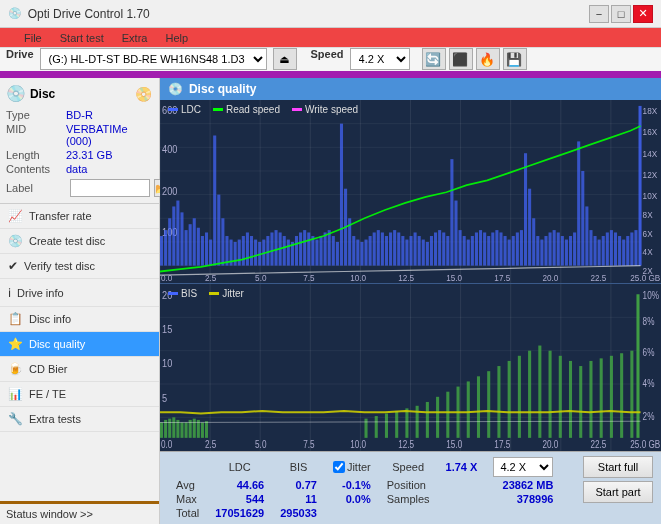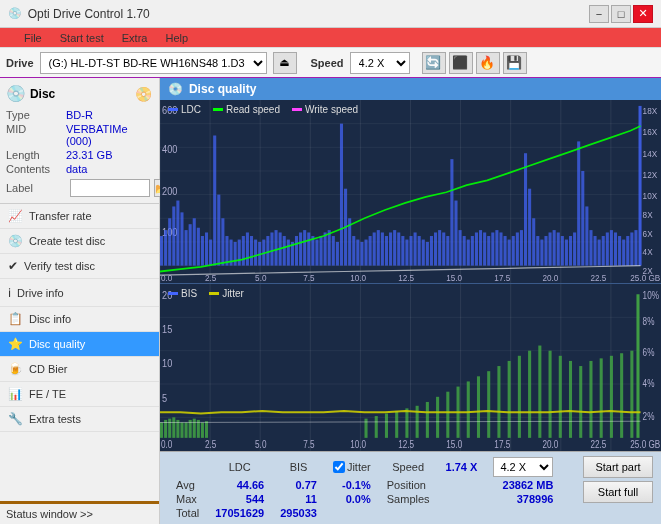--- a/index.html
+++ b/index.html
@@ -40,23 +40,22 @@
       cursor: pointer;
       font-size: 11px;
       color: #333;
     }
 
     
     .toolbar {
       background: #f5f5f5;
       height: 30px;
       display: flex;
-      align-items: center;
       padding: 0 6px;
-      border-bottom: 1px solid #a21caf;
+      border-bottom: 7px solid #a21caf;
       gap: 6px;
     }
     .toolbar-label { font-size: 11px; color: #333; font-weight: bold; }
     .toolbar-drive-select {
       height: 22px;
       border: 1px solid #aaa;
       background: white;
       font-size: 11px;
       padding: 0 4px;
       min-width: 200px;
@@ -651,21 +650,21 @@
                 <tr>
                   <td class="col-label">Total</td>
                   <td class="col-value">17051629</td>
                   <td class="col-value">295033</td>
                   <td colspan="3"></td>
                 </tr>
               </tbody>
             </table>
           </div>
           <div class="data-bottom-right">
+            <button class="btn-start">Start full</button>
             <button class="btn-start">Start part</button>
-            <button class="btn-start">Start full</button>
           </div>
         </div>
       </div>
 
     </div>
   </div>
 </div>
 
 </body></html>

